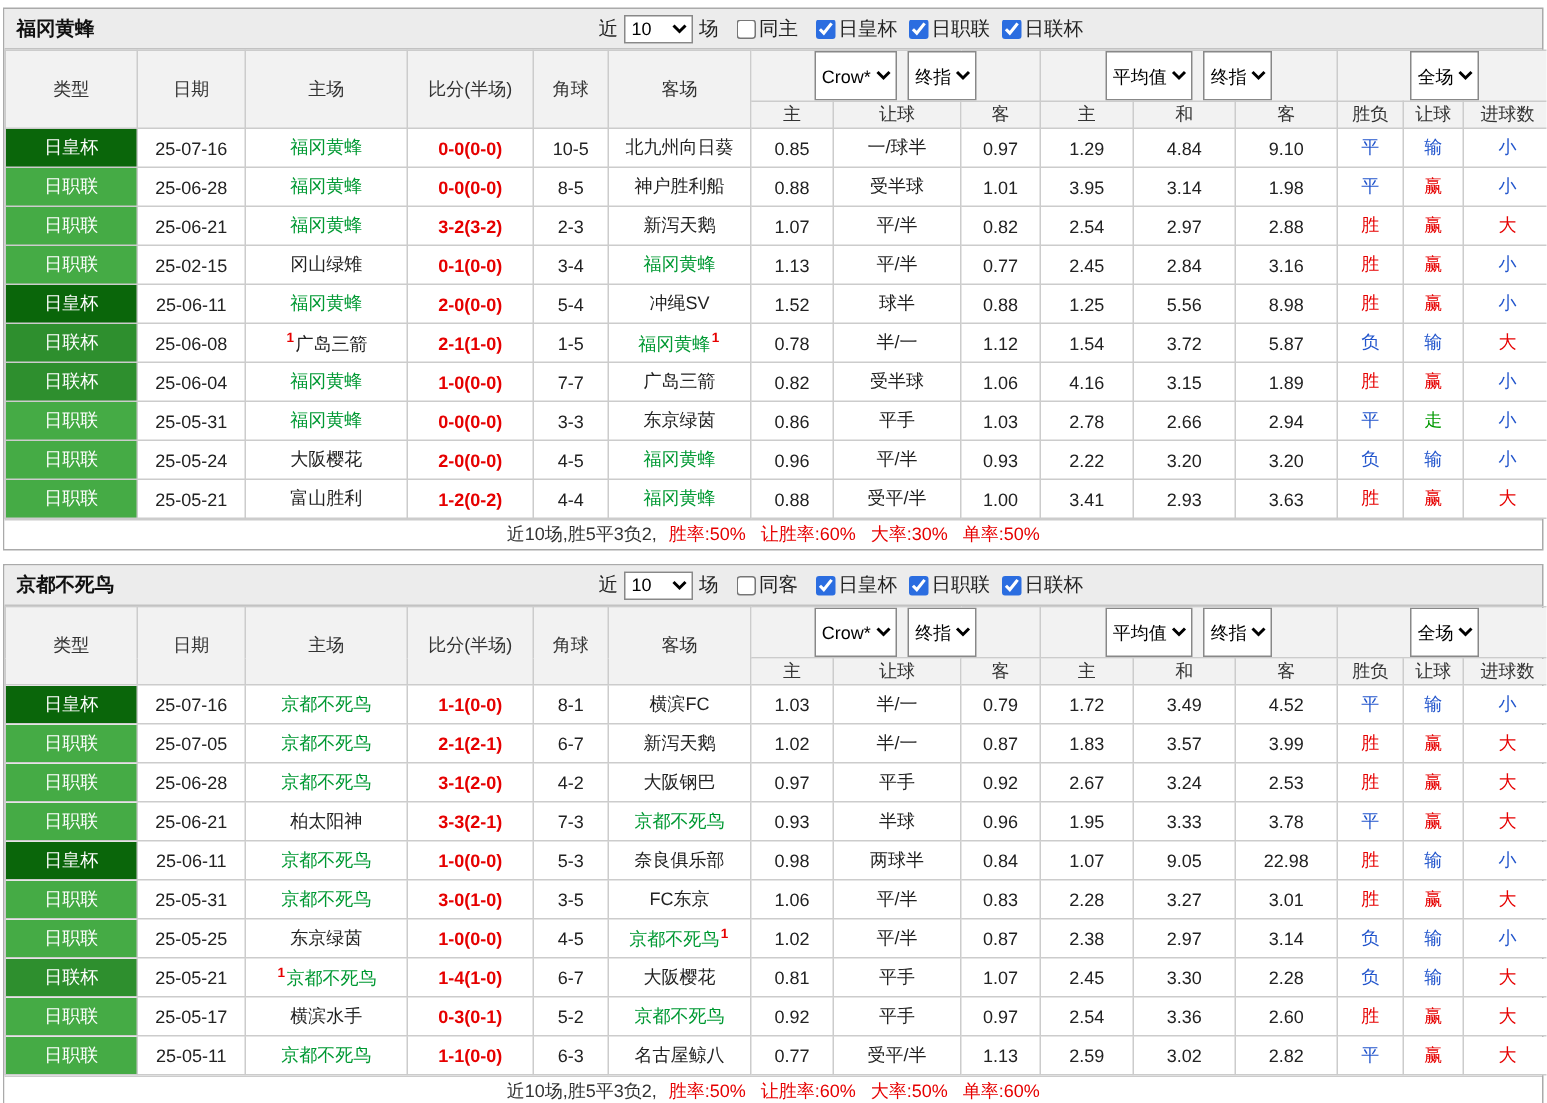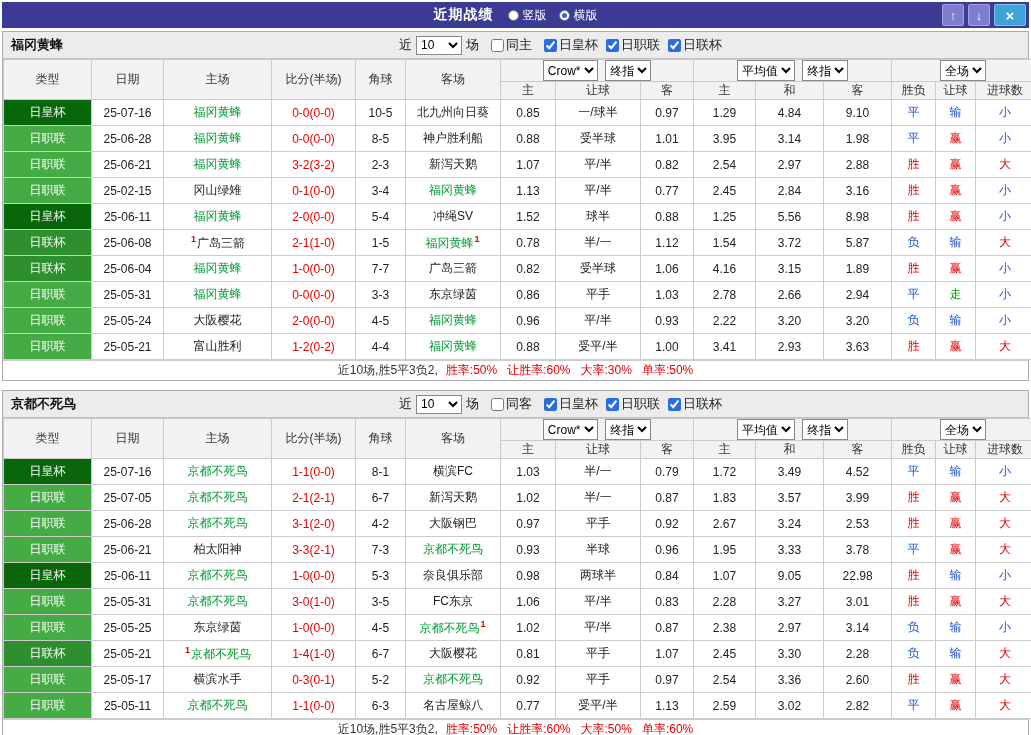--- a/index.html
+++ b/index.html
@@ -62,69 +62,43 @@
   .check-label input { width: 13px; height: 13px; accent-color: #2b6de0; margin: 0; }
 
   
   table { border-collapse: collapse; table-layout: fixed; width: 100%; font-size: 12px; }
   th, td {
     border: 1px solid #ccc; text-align: center;
     overflow: hidden; white-space: nowrap; padding: 0 1px;
   }
   thead th { background: #f2f2f2; font-weight: normal; color: #333; height: 20px; }
   thead tr.h2 th { height: 18px; }
-  .hdr-select { height: 21px; font-size: 12px; border: 1px solid #888; background: #fff; margin: 0 2px; max-width: 78px; }
+  .hdr-select { height: 33px; font-size: 12px; border: 1px solid #888; background: #fff; margin: 0 2px; max-width: 78px; }
   tbody td { height: 26px; background: #fff; }
   td.type-cell { color: #fff; }
-  td.score-cell { color: var(--score); }
+  td.score-cell { color: var(--score); font-weight: bold; }
   td.date-cell, td.corner-cell, td.odds-cell { color: #222; }
   .team-cell .focus { color: var(--focus); }
   .badge { color: var(--badge); font-size: 9px; font-weight: bold; vertical-align: super; margin: 0 1px; }
   td.verdict-cell { font-weight: normal; }
 
   
   .summary {
     height: 20px; display: flex; align-items: center; justify-content: center;
     gap: 8px; font-size: 12px; border-top: 1px solid #ccc; background: #fff;
   }
   .sum-prefix { color: #333; }
   .sum-stats { display: flex; gap: 10px; }
   .sum-stats .stat { color: var(--score); }
 </style>
 </head>
 <body>
 
 <div class="window">
 
-  <div class="titlebar">
-    <div class="tb-center">
-      <span class="tb-title">近期战绩</span>
-      <div class="radio-group" id="layout-radios">
-          <label class="radio-option">
-            <span class="radio"></span>
-            <span class="radio-text">竖版</span>
-          </label>
-          <label class="radio-option">
-            <span class="radio checked"></span>
-            <span class="radio-text">横版</span>
-          </label>
-        </div>
-    </div>
-    <div class="tb-buttons">
-      <div class="tb-btn">
-          <span>↑</span>
-        </div>
-      <div class="tb-btn">
-          <span>↓</span>
-        </div>
-      <div class="tb-btn close">
-          <span>×</span>
-        </div>
-    </div>
-  </div>
 
   <div id="sections">
   <div class="section">
     <div class="section-header">
       <span class="team-name">福冈黄蜂</span>
       <div class="filters">
         <span class="near-label">近</span>
         <select class="count-select"><option>10</option></select>
         <span class="games-label">场</span>
         <label class="check-label">

